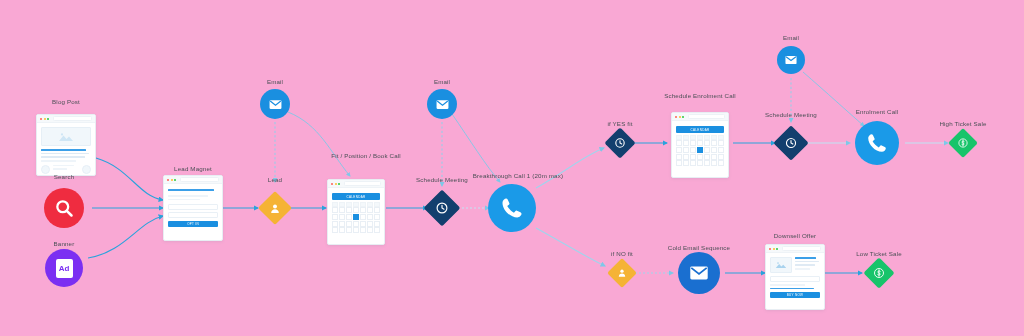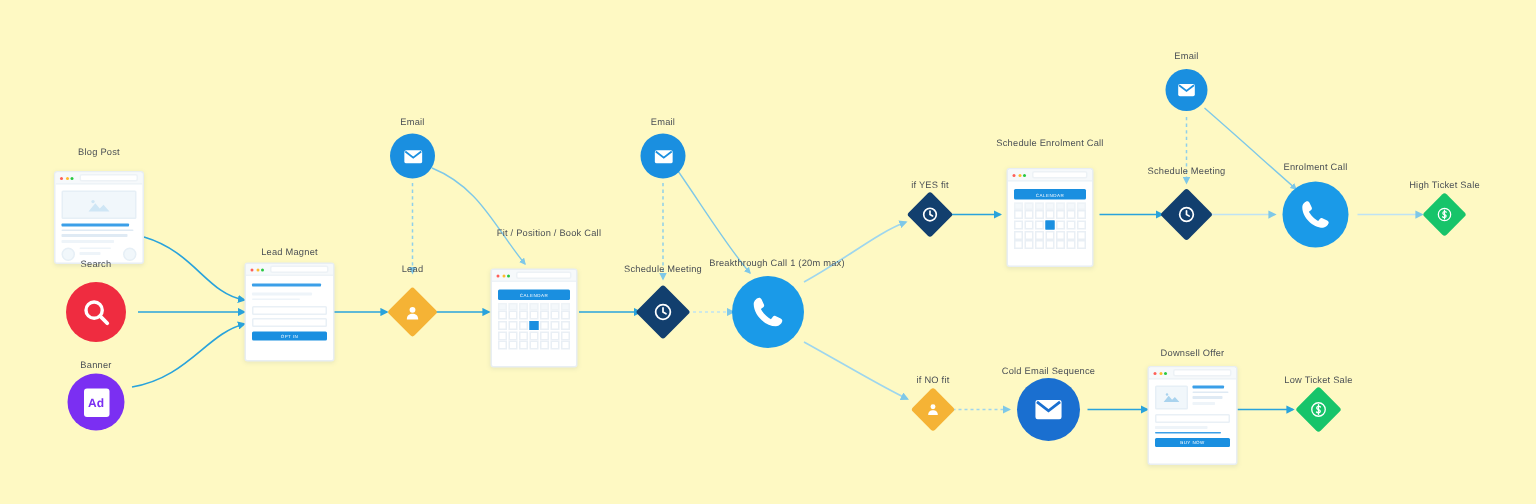--- a/index.html
+++ b/index.html
@@ -1,20 +1,20 @@
 <!DOCTYPE html>
 <html><head>
 <meta charset="utf-8">
 <style>
   html,body{margin:0;padding:0;background:#ffffff;}
   body{
     font-family:"Liberation Sans", sans-serif;
     width:1024px;height:336px;overflow:hidden;position:relative;
   }
-  #stage{position:relative;width:1024px;height:336px;background:#fef9c3;}
+  #stage{position:relative;width:1024px;height:336px;background:#f9a8d4;}
   #wires{position:absolute;left:0;top:0;width:1024px;height:336px;pointer-events:none;}
   .lbl{
     position:absolute;
     font-size:6.2px;
     color:#4a4f55;
     white-space:nowrap;
     letter-spacing:.15px;
     transform:translateX(-50%);
     text-align:center;
   }

